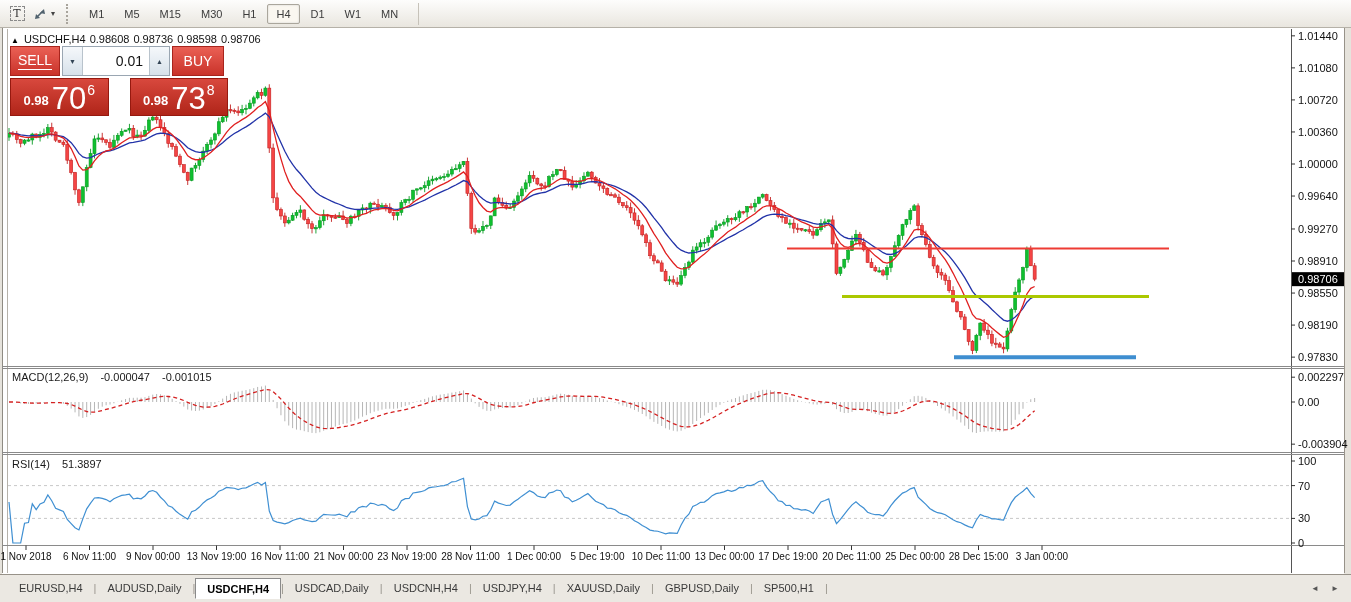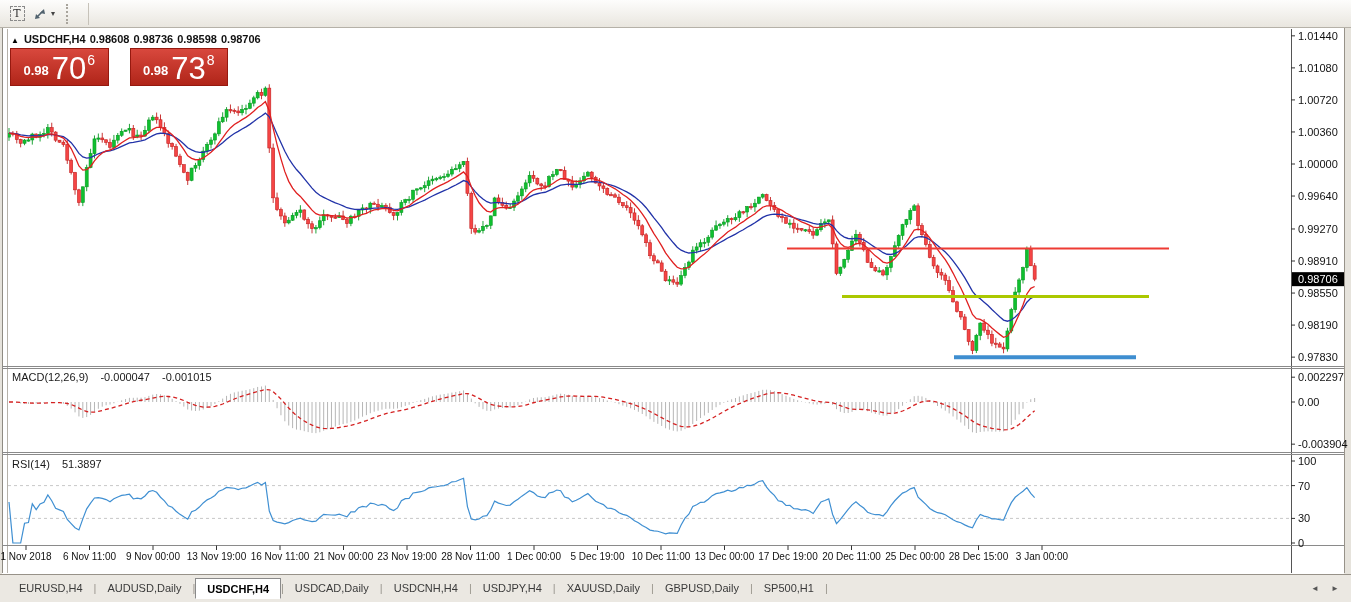--- a/index.html
+++ b/index.html
@@ -14,21 +14,21 @@
   .ticon{display:inline-block;width:15px;height:15px;border:1px dashed #8a8a8a;
     font-family:"DejaVu Serif",serif;font-size:11px;line-height:13px;text-align:center;color:#333}
   .caret{font-size:8px;color:#444;margin-left:3px}
   .grip{width:4px;height:20px;border-left:2px dotted #a8a49c;margin:0 7px}
   .vsep{width:1px;height:22px;background:#c6c2b9;margin-left:8px}
   .tfs{display:flex;align-items:center;gap:2px}
   .tf{padding:3px 8px;font-size:11px;color:#3c3c3c;border:1px solid transparent;border-radius:2px}
   .tf.active{background:#faf7f0;border:1px solid #aaa69c;box-shadow:inset 0 0 2px #ccc}
   
   .chartwin{position:absolute;left:0;top:28px;width:1351px;height:546px}
-  .title{position:absolute;left:11px;top:5px;font-size:11px;font-weight:bold;color:#111;z-index:5;white-space:nowrap}
+  .title{position:absolute;left:11px;top:5px;font-size:11px;font-weight:normal;color:#111;z-index:5;white-space:nowrap}
   .title .mk{font-size:8px;margin-right:5px;color:#000}
   .title span{margin-right:4px}
   .panelabel{position:absolute;font-size:11px;color:#1a1a1a;z-index:5;white-space:nowrap}
   .panelabel span{margin-right:12px}
   
   .tpanel{position:absolute;left:10px;top:18px;width:218px;z-index:20;font-family:"Liberation Sans",sans-serif}
   .trow1{display:flex;gap:2px;height:30px}
   .rbtn{background:linear-gradient(#ea6055,#c9332a);border:1px solid #a8241d;color:#fff;
     display:flex;align-items:center;justify-content:center;font-size:14px}
   .sellbtn{width:50px}
@@ -72,20 +72,31 @@
     </div>
     <div class="tool">
       <svg width="15" height="14">
         <path d="M4 10 L10 4" stroke="#51626e" stroke-width="1.6" fill="none"></path>
         <polygon points="11,2 12,7 7,6" fill="#51626e"></polygon>
         <polygon points="2,12 7,11 3,7" fill="#51626e"></polygon>
       </svg>
       <span class="caret">▾</span>
     </div>
     <div class="grip"></div>
+    <div class="tfs" id="tfs">
+        <div class="tf">M1</div>
+        <div class="tf">M5</div>
+        <div class="tf">M15</div>
+        <div class="tf">M30</div>
+        <div class="tf">H1</div>
+        <div class="tf active">H4</div>
+        <div class="tf">D1</div>
+        <div class="tf">W1</div>
+        <div class="tf">MN</div>
+      </div>
     <div class="vsep"></div>
   </div>
 
   <div class="chartwin">
     <svg id="svg" xmlns="http://www.w3.org/2000/svg" width="1351" height="546" viewBox="0 28 1351 546" style="position:absolute;left:0;top:0">
         <defs>
           <clipPath id="cm">
             <rect x="8" y="29" width="1283" height="337"></rect>
           </clipPath>
           <clipPath id="ch">
@@ -989,20 +1000,37 @@
         <text x="915" y="560" font-size="10" fill="#111111" text-anchor="middle">25 Dec 00:00</text>
         <text x="978.5" y="560" font-size="10" fill="#111111" text-anchor="middle">28 Dec 15:00</text>
         <text x="1042" y="560" font-size="10" fill="#111111" text-anchor="middle">3 Jan 00:00</text>
       </svg>
 
     <div class="title">
       <span class="mk">▲</span><span>USDCHF,H4</span><span>0.98608</span><span>0.98736</span><span>0.98598</span><span>0.98706</span>
     </div>
 
     <div class="tpanel">
+      <div class="trow1">
+        <div class="rbtn sellbtn">
+            <i>SELL</i>
+          </div>
+        <div class="volgrp">
+          <div class="spin dn">
+              <span>▼</span>
+            </div>
+          <input class="vol" value="0.01" style="">
+          <div class="spin up">
+              <span>▲</span>
+            </div>
+        </div>
+        <div class="rbtn buybtn">
+            <span>BUY</span>
+          </div>
+      </div>
       <div class="trow2">
         <div class="pbox s">
           <span class="pre">0.98</span>
           <span class="big">70</span>
           <span class="sup">6</span>
         </div>
         <div class="pbox b">
           <span class="pre">0.98</span>
           <span class="big">73</span>
           <span class="sup">8</span>

